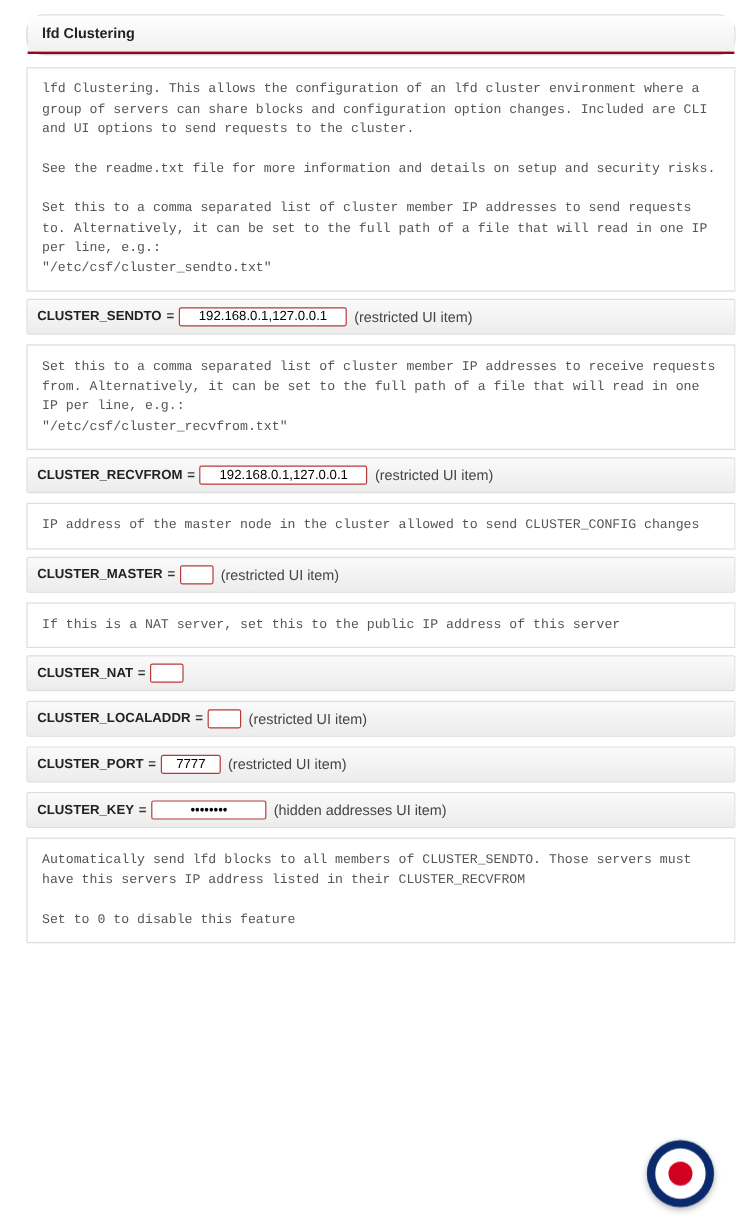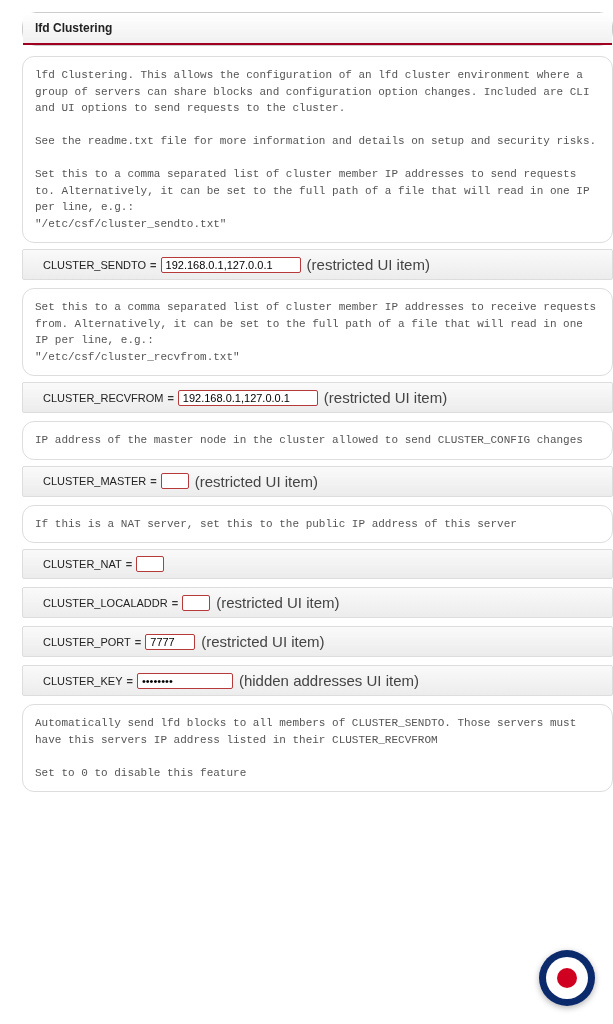--- a/index.html
+++ b/index.html
@@ -20,63 +20,63 @@
 .panel-header {
   background: linear-gradient(#fff,#f0f0f0);
   border-bottom: 2px solid #a00020;
   padding: 8px 12px;
   font-weight: bold;
   font-size: 12px;
   color: #222;
 }
 .help {
   border: 1px solid #ddd;
-  border-radius: 12px;
+  border-radius: 0;
   padding: 10px 12px;
   margin: 6px 0;
   font-family: "Courier New", monospace;
   font-size: 11px;
   color: #555;
   line-height: 1.5;
   white-space: pre-wrap;
 }
 .field-row {
   background: linear-gradient(#fafafa, #ececec);
   border: 1px solid #ddd;
   border-radius: 2px;
   padding: 6px 8px;
   margin: 0 0 8px 0;
   display: flex;
   align-items: center;
   flex-wrap: wrap;
   font-size: 11px;
 }
 .field-row .label {
-  font-weight: normal;
+  font-weight: bold;
   color: #222;
   white-space: nowrap;
-  margin-left: 12px;
 }
 .field-row .eq {
   margin: 0 4px;
   font-weight: bold;
 }
 .field-row input[type=text],
 .field-row input[type=password] {
   border: 1px solid #b73a3a;
   border-radius: 2px;
   padding: 3px 4px;
   font-size: 11px;
   font-family: Arial, sans-serif;
   height: 16px;
+  text-align: center;
 }
 .note {
   margin-left: 6px;
   color: #444;
-  font-size: 15px;
+  font-size: 12px;
 }
 .roundel {
   position: fixed;
   right: 18px;
   bottom: 18px;
   width: 56px;
   height: 56px;
   border-radius: 50%;
   background: #0b2a6b;
   display: flex;

